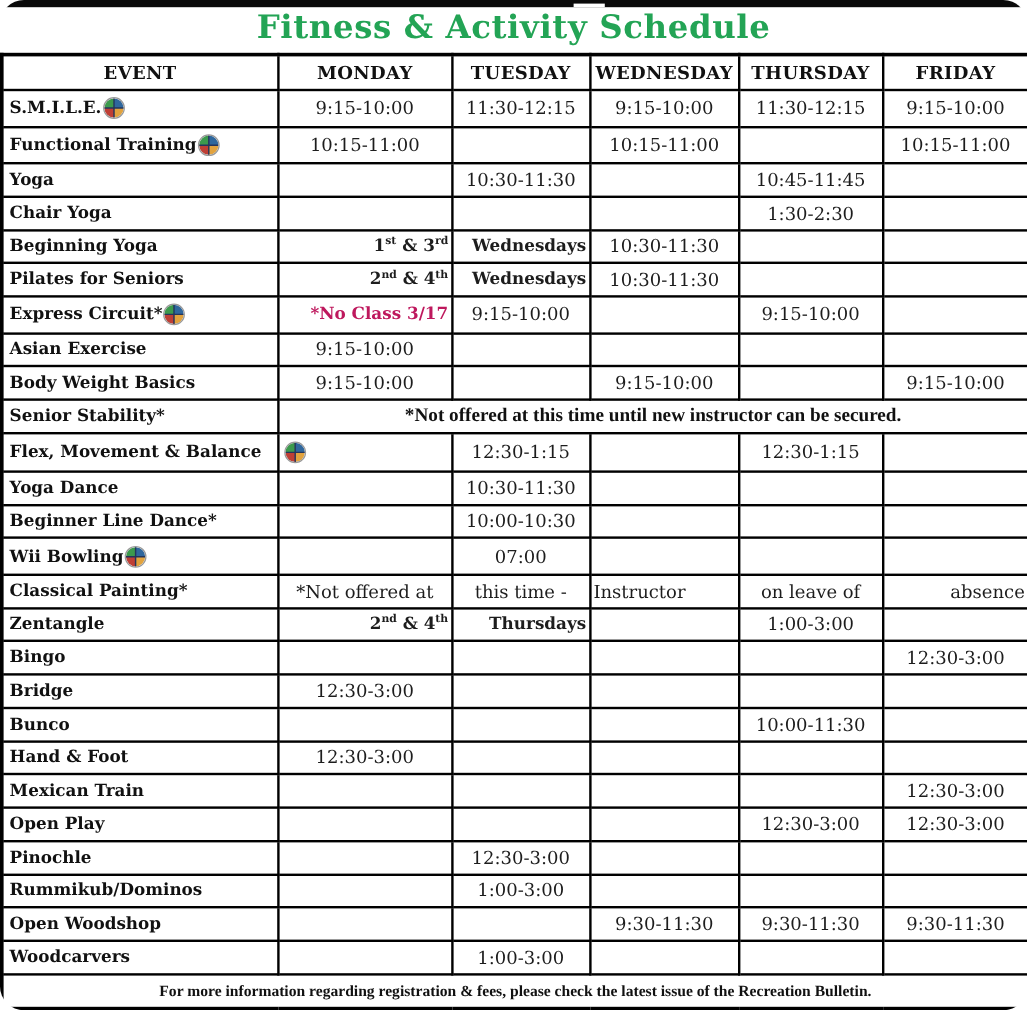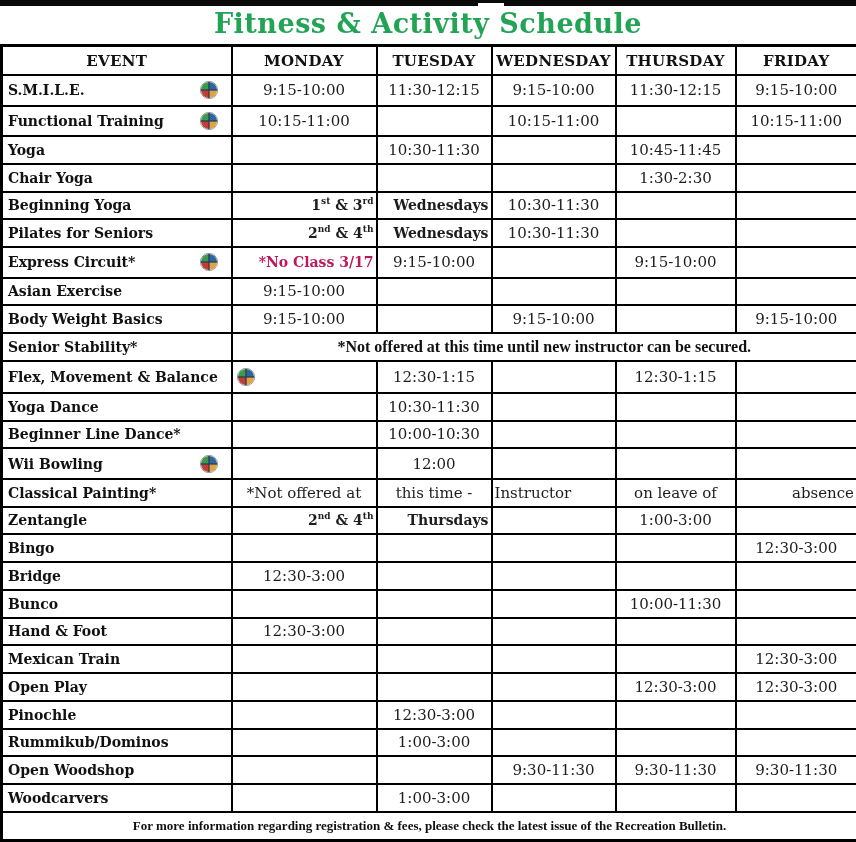--- a/index.html
+++ b/index.html
@@ -3,20 +3,21 @@
 <meta charset="utf-8">
 <style>
   html,body{margin:0;padding:0;background:#fff;}
   .page{
     position:relative;
     width:856px;height:842px;
     overflow:hidden;
     background:#fff;
     font-family:"DejaVu Serif", serif;
     color:#111;
+    border-radius:20px;
   }
   .scan-bar{
     position:absolute;top:0;left:0;width:856px;height:6px;background:#0a0a0a;
   }
   .scan-bar:after{
     content:"";position:absolute;left:478px;top:3px;width:26px;height:3px;background:#fff;
   }
   .title{
     margin:0;
     padding-top:9px;
@@ -50,21 +51,21 @@
     letter-spacing:0.3px;
   }
   td.event-cell{
     font-weight:bold;
     font-size:14px;
     text-align:left;
     padding-left:5px;
     padding-right:12px;
   }
   td.event-cell .ev-wrap{
-    display:flex;align-items:center;justify-content:space-between;
+    display:flex;align-items:center;
   }
   td.day-cell{
     font-size:15px;
     text-align:center;
     color:#1d1d1d;
   }
   td.day-cell.b{font-weight:bold;font-size:14px;text-align:right;}
   td.day-cell.red{color:#be185d;}
   td.day-cell.icon-left{text-align:left;padding-left:3px;}
   td.day-cell sup{font-size:9px;vertical-align:super;line-height:0;}
@@ -307,21 +308,21 @@
                 <path d="M18 10 A8 8 0 0 1 10 18 L10 10 Z" fill="#e2a33e"></path>
                 <path d="M10 18 A8 8 0 0 1 2 10 L10 10 Z" fill="#bf3f35"></path>
                 <path d="M2 10 A8 8 0 0 1 10 2 L10 10 Z" fill="#3c9a4d"></path>
                 <line x1="10" y1="2" x2="10" y2="18" stroke="#25355c" stroke-width="1.2"></line>
                 <line x1="2" y1="10" x2="18" y2="10" stroke="#25355c" stroke-width="1.2"></line>
                 <circle cx="10" cy="10" r="8.6" fill="none" stroke="#999999" stroke-width="1"></circle>
               </svg>
             </span>
           </td>
           <td class="day-cell"></td>
-          <td class="day-cell"><span>12:00</span></td>
+          <td class="day-cell"><span>07:00</span></td>
           <td class="day-cell"></td>
           <td class="day-cell"></td>
           <td class="day-cell"></td>
         </tr>
         <tr>
           <td class="event-cell">
             <span class="ev-wrap">
               <span>Classical Painting*</span>
             </span>
           </td>

